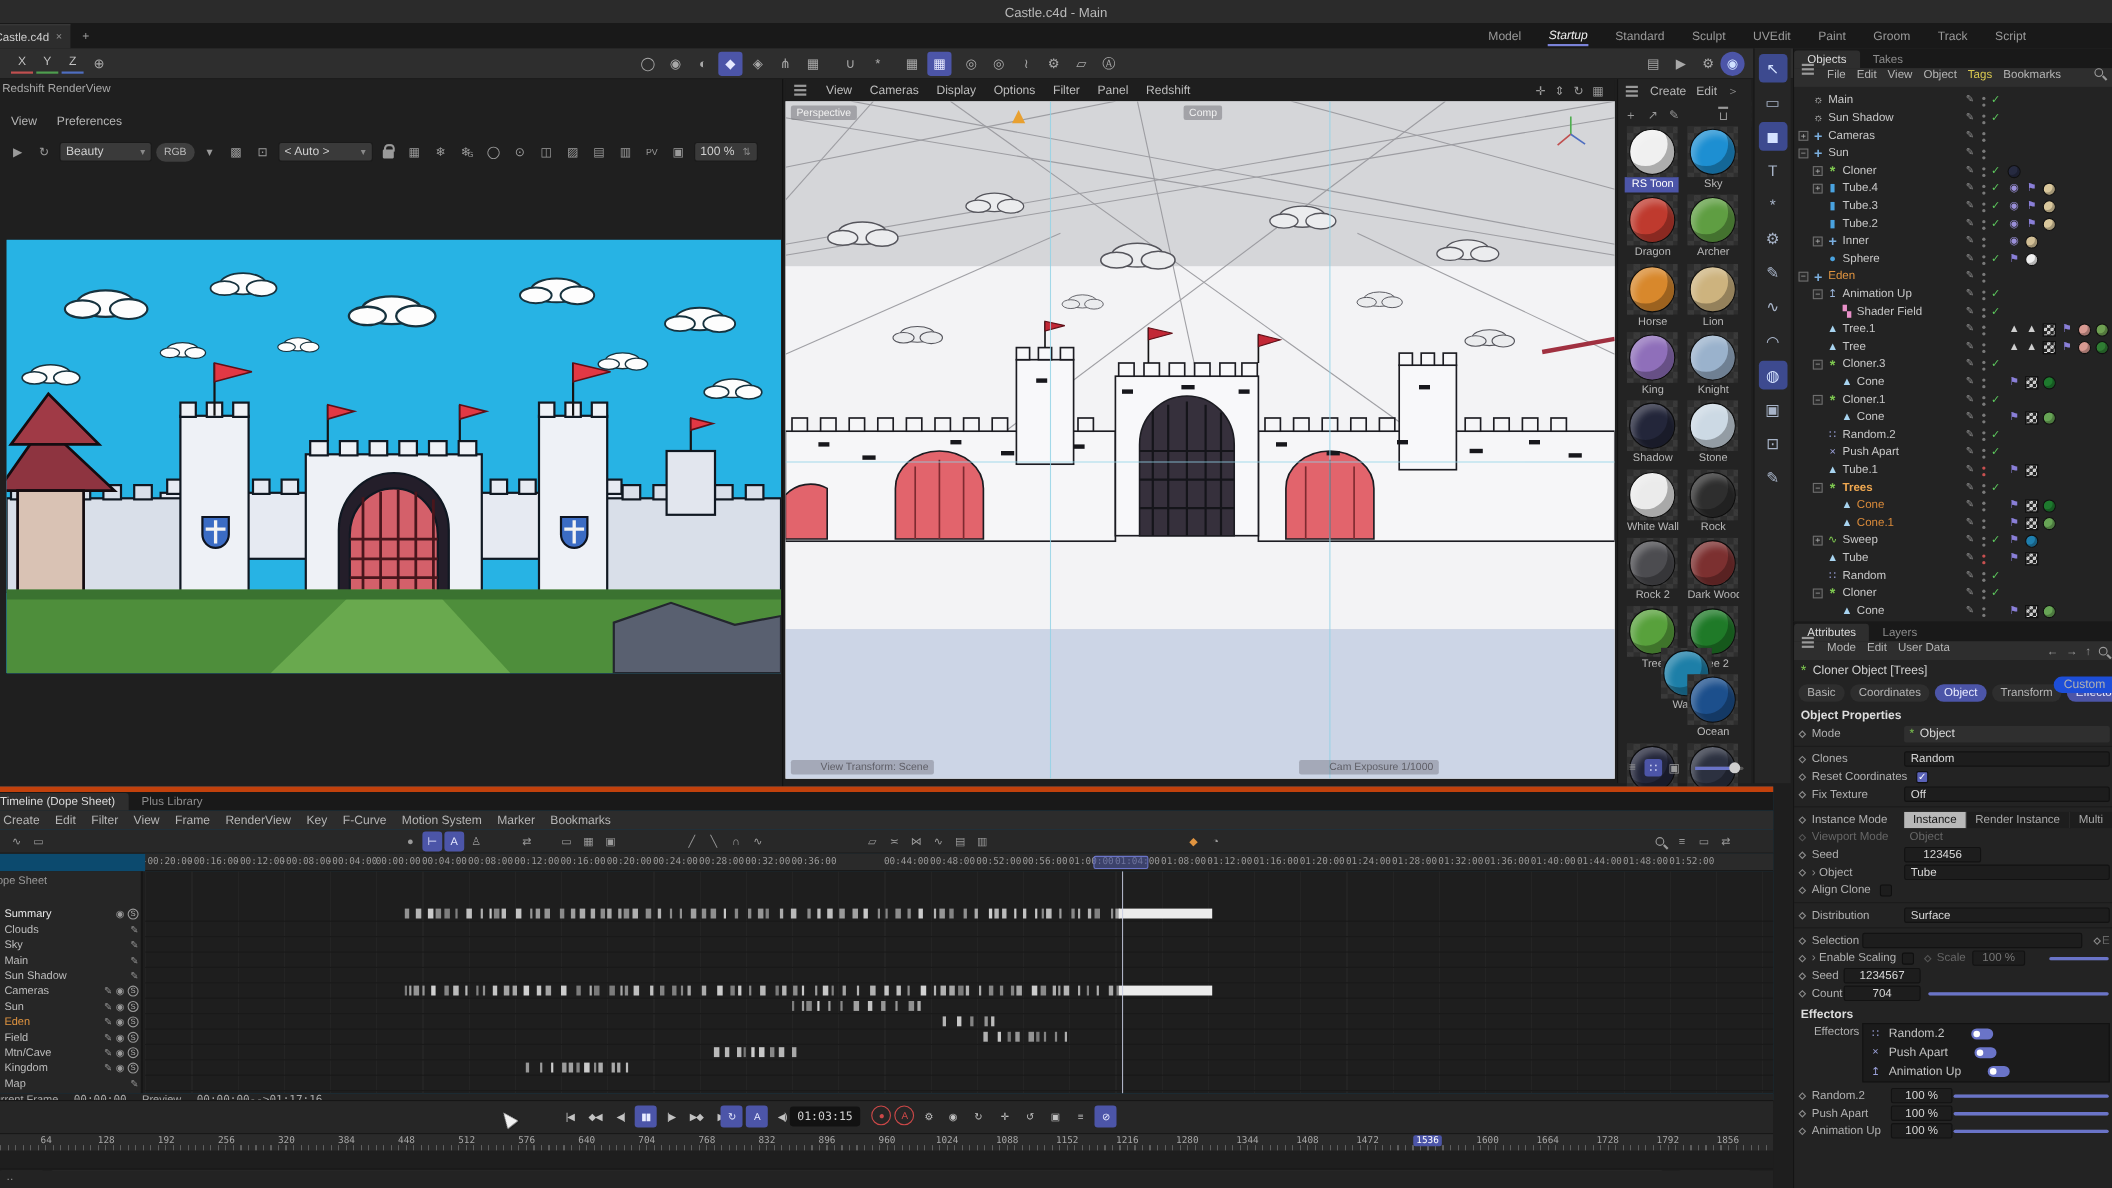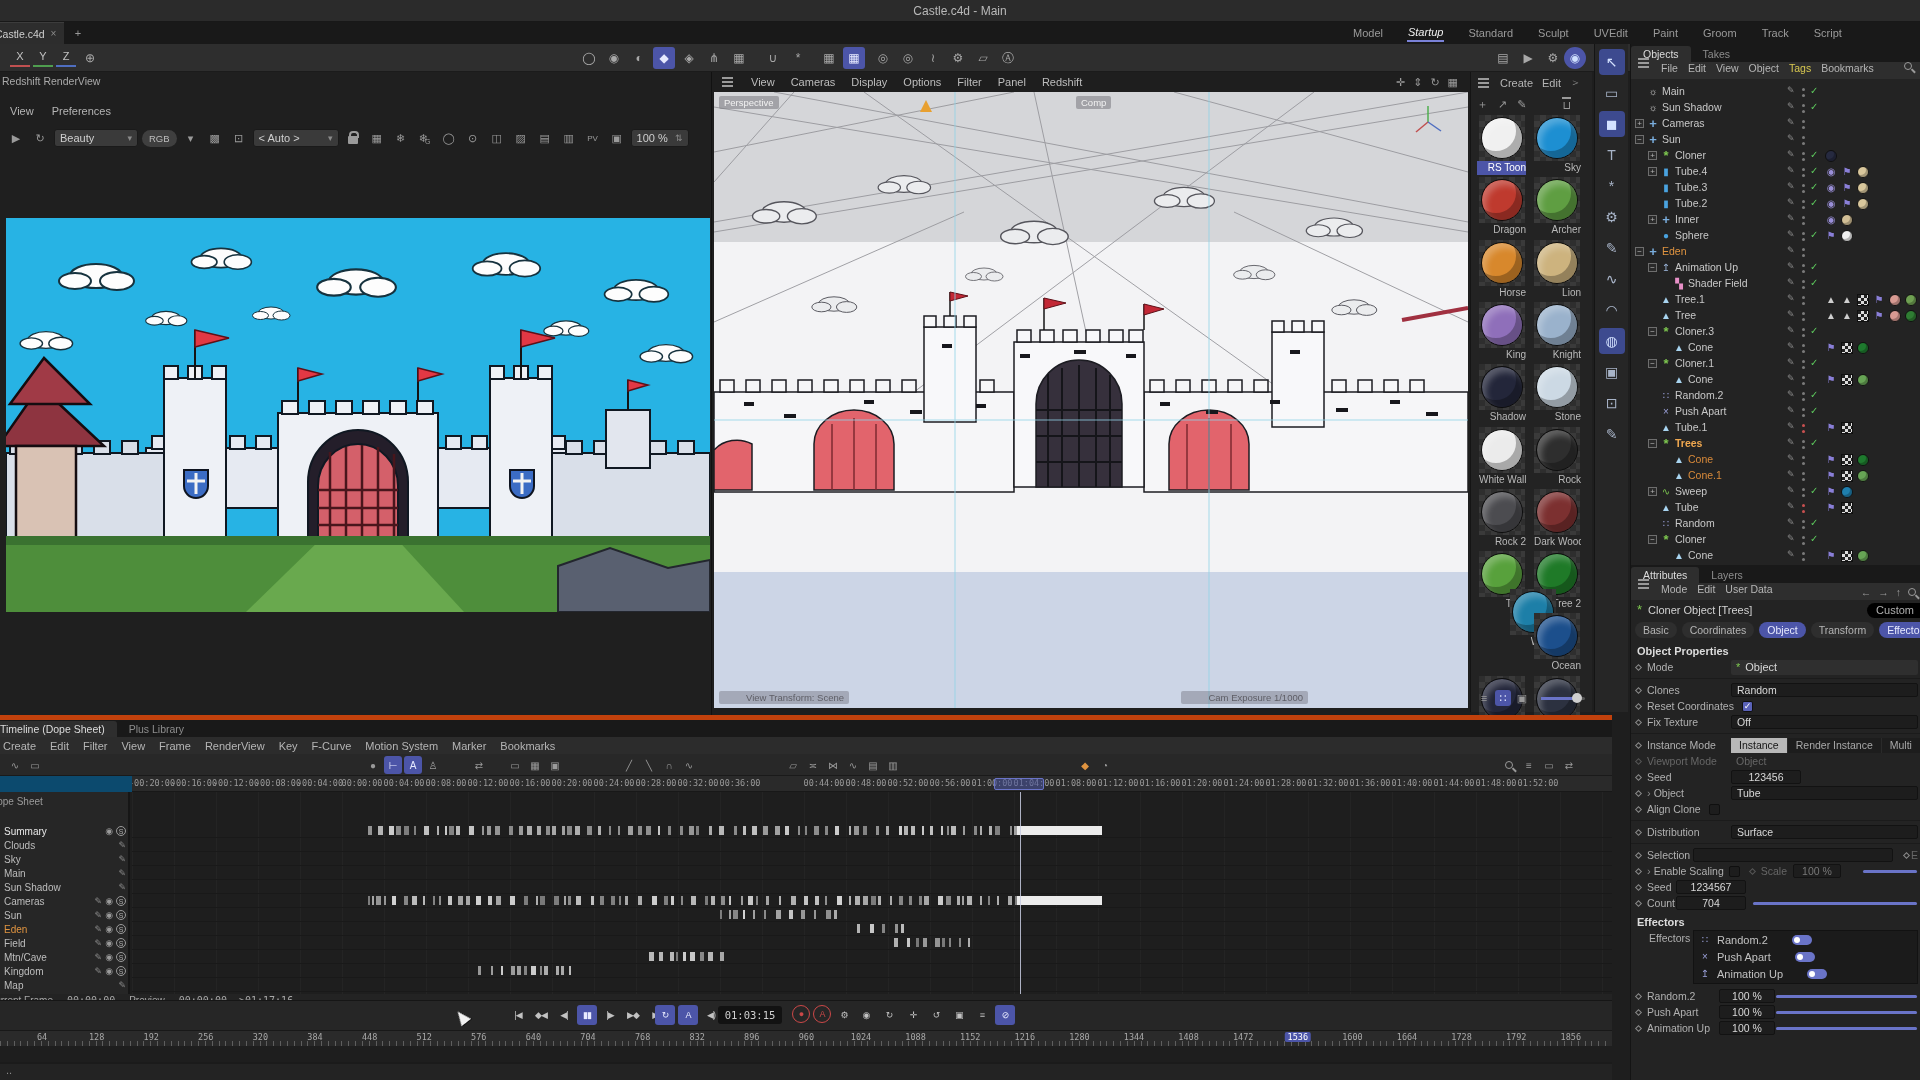--- a/index.html
+++ b/index.html
@@ -59,21 +59,21 @@
   #mat-header { display:flex; gap:9px; align-items:center; padding:3px 0 0 5px; color:#b5b5b5; }
   #mat-tools { display:flex; gap:10px; align-items:center; padding:6px 0 2px 6px; color:#9a9a9a; height:24px; }
   .mat-cell { position:absolute; width:49px; }
   .mat-thumb { width:46px; height:46px; margin:0 auto;
     background-color:#2e2e2e;
     background-image:linear-gradient(45deg,#3a3a3a 25%,transparent 25%,transparent 75%,#3a3a3a 75%),
                      linear-gradient(45deg,#3a3a3a 25%,transparent 25%,transparent 75%,#3a3a3a 75%);
     background-size:12px 12px; background-position:0 0,6px 6px; position:relative; }
   .mat-ball { position:absolute; left:2px; top:2px; width:42px; height:42px; border-radius:50%;
     box-shadow:inset -6px -7px 0 rgba(0,0,0,.28), inset 4px 5px 6px rgba(255,255,255,.25); border:1px solid #0c0c0c; }
-  .mat-name { font-size:10px; color:#b9b9b9; text-align:right; padding:1px 0 0 2px; height:14px; white-space:nowrap; overflow:hidden;}
+  .mat-name { font-size:10px; color:#b9b9b9; text-align:center; padding:1px 0 0 2px; height:14px; white-space:nowrap; overflow:hidden;}
   .mat-cell.sel .mat-name { background:#4c55a8; color:#fff; }
   #mat-bottom { position:absolute; left:0; bottom:4px; width:122px; height:20px; display:flex; align-items:center; gap:5px; padding-left:5px;}
   .mat-view { width:16px; height:16px; display:flex; align-items:center; justify-content:center; color:#9a9a9a; font-size:11px; border-radius:3px;}
   .mat-view.active { background:#4c55a8; color:#e6e9ff; }
   #mat-slider { position:relative; width:44px; height:3px; background:#555; border-radius:2px; margin-left:6px;}
   #mat-slider .fill { position:absolute; left:0; top:0; height:3px; width:34px; background:#6a74c8; }
   #mat-slider .knob { position:absolute; left:31px; top:-4px; width:10px; height:10px; border-radius:50%; background:#cfcfcf; }
 
   
   #toolstrip { left:1594px; top:44px; width:34px; height:668px; background:#262626; border-left:1px solid #141414; }
@@ -104,21 +104,21 @@
   .tag { position:absolute; top:2px; width:12px; height:12px; font-size:10px; line-height:12px; text-align:center; }
   .tag.swatch { border-radius:50%; border:1px solid #101010; box-shadow:inset -2px -2px 0 rgba(0,0,0,.25); }
   .tag.checker { background-image:linear-gradient(45deg,#ddd 25%,transparent 25%,transparent 75%,#ddd 75%),
     linear-gradient(45deg,#ddd 25%,transparent 25%,transparent 75%,#ddd 75%); background-color:#222;
     background-size:6px 6px; background-position:0 0,3px 3px; border:1px solid #101010; }
 
   
   #attributes { left:1630px; top:565px; width:290px; height:515px; background:#232323; border-left:1px solid #141414; }
   .amenu-right { position:absolute; right:4px; top:0; height:17px; display:flex; gap:7px; align-items:center; color:#9a9a9a; }
   #attr-title { height:19px; display:flex; align-items:center; gap:6px; padding-left:6px; color:#d2d2d2; position:relative; }
-  #attr-custom { position:absolute; right:0; top:3px; background:#000000; border-radius:8px 0 0 8px; padding:1px 6px 2px 9px; color:#b0b0b0; }
+  #attr-custom { position:absolute; right:0; top:15px; background:#1d4ed8; border-radius:8px 0 0 8px; padding:1px 6px 2px 9px; color:#b0b0b0; }
   #sec-tabs { display:flex; gap:5px; padding:3px 0 2px 4px; }
   .sec-tab { background:#2e2e2e; color:#b5b5b5; border-radius:9px; padding:2px 8px; font-size:10.5px; }
   .sec-tab.active { background:#4c55a8; color:#e8ebff; }
   .aheading { font-weight:bold; color:#dcdcdc; padding:5px 0 2px 6px; font-size:11px; }
   .arow { position:relative; height:16px; display:flex; align-items:center; }
   .diamond { width:5px; height:5px; border:1px solid #8a8a8a; transform:rotate(45deg); margin:0 6px 0 5px; flex:none; }
   .diamond.dim { border-color:#555; }
   .alabel { color:#b0b0b0; font-size:10.5px; white-space:nowrap; }
   .alabel.dim { color:#666; }
   .afield { background:#1d1d1d; border:1px solid #121212; border-radius:2px; height:14px; display:flex; align-items:center;

